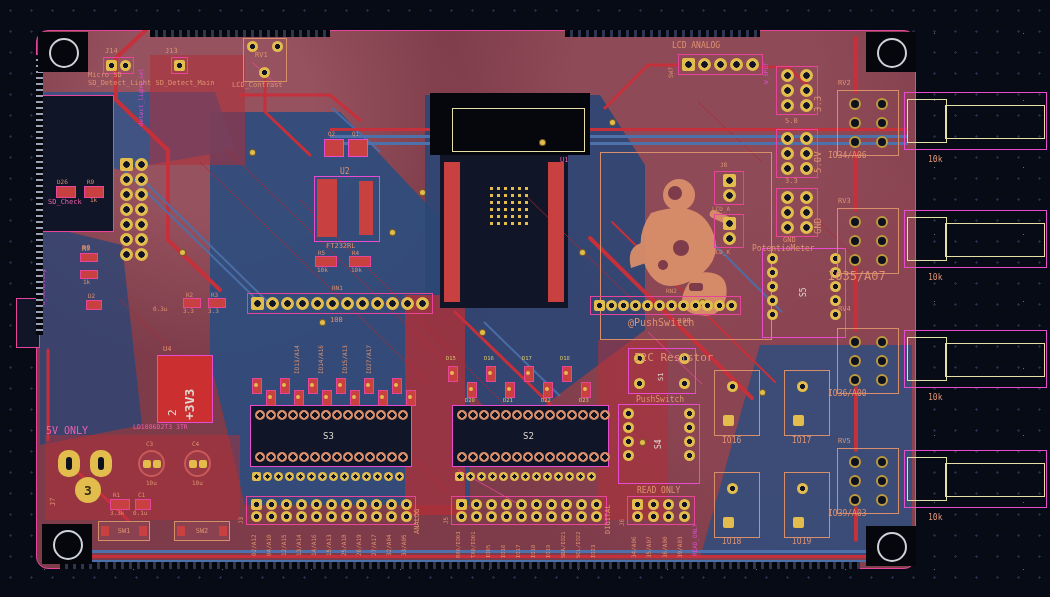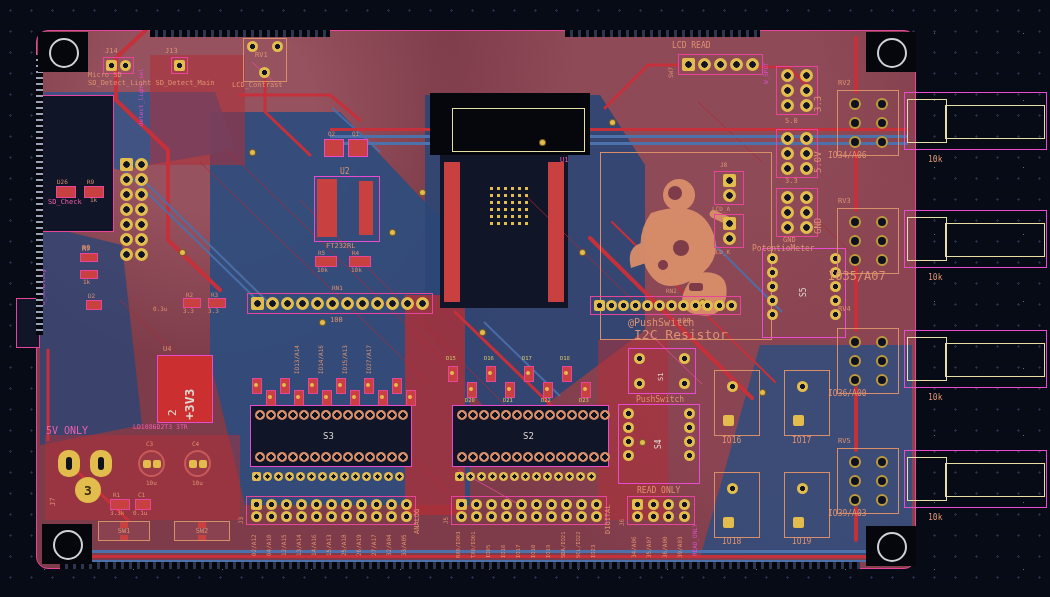--- a/index.html
+++ b/index.html
@@ -38,21 +38,21 @@
   .qfn{position:absolute;background-image:radial-gradient(#e2bd4d 1.6px,transparent 2px);background-size:7px 7px;z-index:22;}
   .iocell{position:absolute;border:1px solid #d98e6a;z-index:22;}
   .iocell .p1{position:absolute;left:12px;top:10px;}
   .iocell .p2{position:absolute;left:8px;top:44px;width:11px;height:11px;border-radius:2px;background:#e2bd4d;}
   .pot-body{position:absolute;border:1px solid #e84bd0;z-index:10;}
   .pot-body i{position:absolute;border:1px solid #e6dfa6;}
   .oval{width:22px;height:27px;border-radius:10px;background:#e2bd4d;position:relative;}
   .oval:after{content:"";position:absolute;left:8px;top:7px;width:6px;height:13px;background:#0d1120;border-radius:3px;}
   .cap{position:absolute;width:27px;height:27px;border-radius:50%;border:2px solid #c95a5a;box-sizing:border-box;z-index:21;display:flex;gap:2px;align-items:center;justify-content:center;background:rgba(160,70,80,.35);}
   .cap b{width:8px;height:8px;border-radius:2px;background:#e2bd4d;}
-  .sw{position:absolute;border:1px solid #d98e6a;background:#8a4250;z-index:22;display:flex;align-items:center;justify-content:space-between;padding:0 2px;box-sizing:border-box;flex-direction:column;}
+  .sw{position:absolute;border:1px solid #d98e6a;background:#8a4250;z-index:22;display:flex;align-items:center;justify-content:space-between;padding:0 2px;box-sizing:border-box;}
   .sw b{width:8px;height:10px;background:#c94040;}
   .diode{position:absolute;width:8px;height:14px;background:#c94040;border:1px solid #e8449c;z-index:21;}
   .diode:after{content:"";position:absolute;left:1px;top:4px;width:4px;height:4px;border-radius:50%;background:#e2bd4d;}
 </style>
 </head>
 <body>
 
 <div id="canvas">
 
   <div id="board"></div>
@@ -174,21 +174,21 @@
   <span class="silk mag v" style="left:138px;top:62px;font-size:6px;height:64px">detect_light_sel</span>
 
   <div class="obox" style="left:243px;top:38px;width:42px;height:42px">
     <span class="ring s" style="position:absolute;left:3px;top:2px"></span>
     <span class="ring s" style="position:absolute;right:3px;top:2px"></span>
     <span class="ring s" style="position:absolute;left:15px;bottom:3px"></span>
   </div>
   <span class="silk" style="left:255px;top:52px">RV1</span>
   <span class="silk" style="left:232px;top:82px">LCD_Contrast</span>
 
-  <span class="silk" style="left:672px;top:42px;font-size:8px">LCD READ</span>
+  <span class="silk" style="left:672px;top:42px;font-size:8px">LCD ANALOG</span>
   <span class="silk v" style="left:668px;top:56px;font-size:6px;height:22px">SW7</span>
   <div class="box row firstsq" style="left:678px;top:54px;padding:3px">
     <span class="ring"></span>
       <span class="ring"></span>
       <span class="ring"></span>
       <span class="ring"></span>
       <span class="ring"></span>
   </div>
   <span class="silk mag v" style="left:763px;top:44px;font-size:6px;height:40px">W_SPOT</span>
 
@@ -533,21 +533,21 @@
       <span class="ring s"></span>
       <span class="ring s"></span>
       <span class="ring s"></span>
       <span class="ring s"></span>
       <span class="ring s"></span>
       <span class="ring s"></span>
       <span class="ring s"></span>
       <span class="ring s"></span>
     </div>
   <span class="silk" style="left:678px;top:318px;font-size:7px">100</span>
-  <span class="silk" style="left:634px;top:328px;font-size:13px">I2C Resistor</span>
+  <span class="silk" style="left:634px;top:352px;font-size:11px">I2C Resistor</span>
   <div class="box" style="left:628px;top:348px;width:66px;height:44px;border-color:#e84bd0">
     <span class="ring s" style="position:absolute;left:5px;top:4px"></span>
     <span class="ring s" style="position:absolute;right:5px;top:4px"></span>
     <span class="ring s" style="position:absolute;left:5px;bottom:4px"></span>
     <span class="ring s" style="position:absolute;right:5px;bottom:4px"></span>
     <span class="silk wh v" style="left:29px;top:14px;font-size:7px;height:18px">S1</span>
   </div>
   <span class="silk" style="left:636px;top:396px;font-size:8px">PushSwitch</span>
 
   <div class="box" style="left:618px;top:404px;width:80px;height:78px;border-color:#e84bd0">

